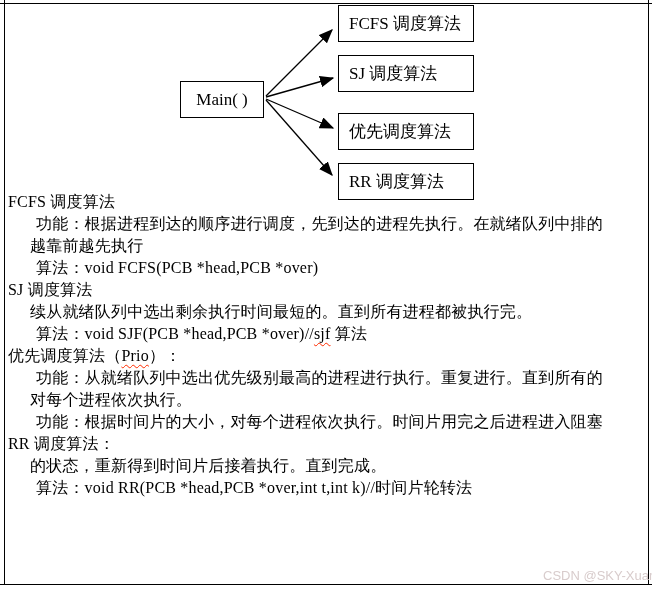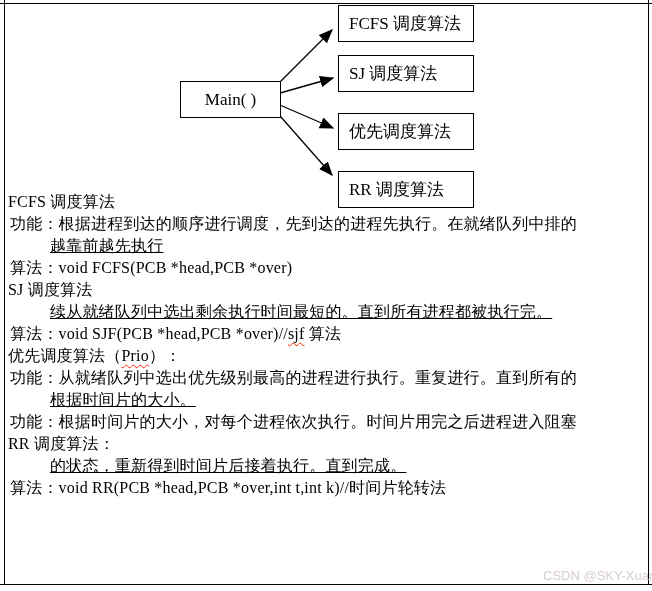--- a/index.html
+++ b/index.html
@@ -16,34 +16,34 @@
   .bline.left{left:4px;top:0;width:1px;height:585px;}
   .bline.right{left:648px;top:0;width:1px;height:585px;}
 
   
   .diagram{position:absolute;left:0;top:0;width:652px;height:200px;}
   .dbox{
     position:absolute;border:1px solid #000;background:#fff;
     display:flex;align-items:center;box-sizing:border-box;
     font-size:17px;color:#000;white-space:nowrap;
   }
-  .dbox.main{left:180px;top:81px;width:101px;height:37px;justify-content:center;}
+  .dbox.main{left:180px;top:81px;width:84px;height:37px;justify-content:center;}
   .dbox.branch{left:338px;width:136px;height:37px;padding-left:10px;}
-  .dbox.b0{top:5px;} .dbox.b1{top:55px;} .dbox.b2{top:105px;margin-top:8px;} .dbox.b3{top:171px;text-align:center;}
+  .dbox.b0{top:5px;} .dbox.b1{top:55px;} .dbox.b2{top:105px;margin-top:8px;} .dbox.b3{top:163px;text-align:center;}
   .arrows{position:absolute;left:0;top:0;pointer-events:none;}
 
   
   .text-block{position:absolute;left:0;top:191px;width:648px;}
   .t-line{
     font-size:16px;line-height:22px;height:22px;color:#000;
     white-space:nowrap;letter-spacing:0.2px;
   }
   .ind0{padding-left:8px;}
-  .ind1{padding-left:10px;}
-  .ind2{padding-left:50px;text-decoration:underline;}
+  .ind1{padding-left:36px;}
+  .ind2{padding-left:30px;}
   .misspelled{
     text-decoration:underline;
     text-decoration-style:wavy;
     text-decoration-color:#ff2a00;
     text-decoration-thickness:1px;
     text-underline-offset:3px;
   }
 
   .watermark{
     position:absolute;left:543px;top:568px;width:120px;
@@ -84,21 +84,21 @@
   <div class="text-block" id="lines-container">
       <div class="t-line ind0"><span>FCFS 调度算法</span></div>
       <div class="t-line ind1"><span>功能：根据进程到达的顺序进行调度，先到达的进程先执行。在就绪队列中排的</span></div>
       <div class="t-line ind2"><span>越靠前越先执行</span></div>
       <div class="t-line ind1"><span>算法：void FCFS(PCB *head,PCB *over)</span></div>
       <div class="t-line ind0"><span>SJ 调度算法</span></div>
       <div class="t-line ind2"><span>续从就绪队列中选出剩余执行时间最短的。直到所有进程都被执行完。</span></div>
       <div class="t-line ind1"><span>算法：void SJF(PCB *head,PCB *over)//</span><span class="misspelled">sjf</span><span> 算法</span></div>
       <div class="t-line ind0"><span>优先调度算法（</span><span class="misspelled">Prio</span><span>）：</span></div>
       <div class="t-line ind1"><span>功能：从就绪队列中选出优先级别最高的进程进行执行。重复进行。直到所有的</span></div>
-      <div class="t-line ind2"><span>根据时间片的大小。</span></div>
+      <div class="t-line ind2"><span>对每个进程依次执行。</span></div>
       <div class="t-line ind1"><span>功能：根据时间片的大小，对每个进程依次执行。时间片用完之后进程进入阻塞</span></div>
       <div class="t-line ind0"><span>RR 调度算法：</span></div>
       <div class="t-line ind2"><span>的状态，重新得到时间片后接着执行。直到完成。</span></div>
       <div class="t-line ind1"><span>算法：void RR(PCB *head,PCB *over,int t,int k)//时间片轮转法</span></div>
     </div>
 
   <div class="watermark" style="color: rgb(216, 204, 204);">CSDN @SKY-Xuan</div>
 
 </div>
 

